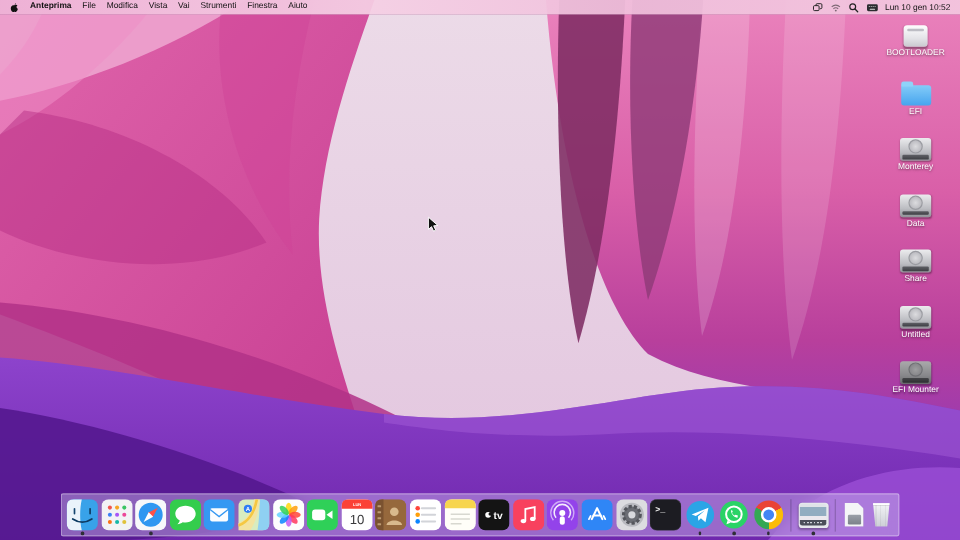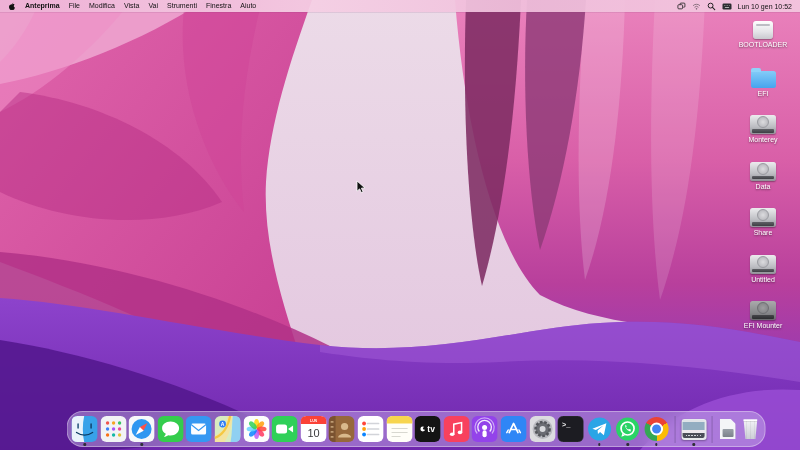--- a/index.html
+++ b/index.html
@@ -41,21 +41,21 @@
        width:10px;height:10px;border-radius:50%;border:1.8px solid #9a9ba1;
        background:radial-gradient(#dcdcdf,#aeaeb4);}
   .drive::after{content:"";position:absolute;bottom:1.5px;left:2px;right:2px;height:3.5px;border-radius:1px;
        background:linear-gradient(#5f6066,#3e3f44);}
   .drive.dark{filter:brightness(.72) saturate(.9);}
 
   
   #dock{position:absolute;left:50%;transform:translateX(-50%);bottom:3px;height:34px;
     display:flex;align-items:center;gap:2.6px;padding:0 4px;
     background:rgba(205,185,235,.45);border:1px solid rgba(255,255,255,.35);
-    border-radius:16px;backdrop-filter:blur(6px);margin-left:16px;}
+    border-radius:2px;backdrop-filter:blur(6px);}
   .dock-item{position:relative;width:26px;height:26px;display:flex;align-items:center;justify-content:center;flex:none;}
   .di{width:26px;height:26px;display:block;}
   .rdot{position:absolute;bottom:-3.5px;left:50%;transform:translateX(-50%);
         width:2.6px;height:2.6px;border-radius:50%;background:#2e2e36;display:none;}
   .dock-item.running .rdot{display:block;}
   .sep{width:1px;height:27px;background:rgba(50,40,70,.28);margin:0 2.5px;flex:none;}
 
   .chrome{width:24px;height:24px;border-radius:50%;position:relative;flex:none;
     background:conic-gradient(from 60deg,#fbbc05 0 120deg,#34a853 0 240deg,#ea4335 0);}
   .chrome::after{content:"";position:absolute;left:50%;top:50%;transform:translate(-50%,-50%);

